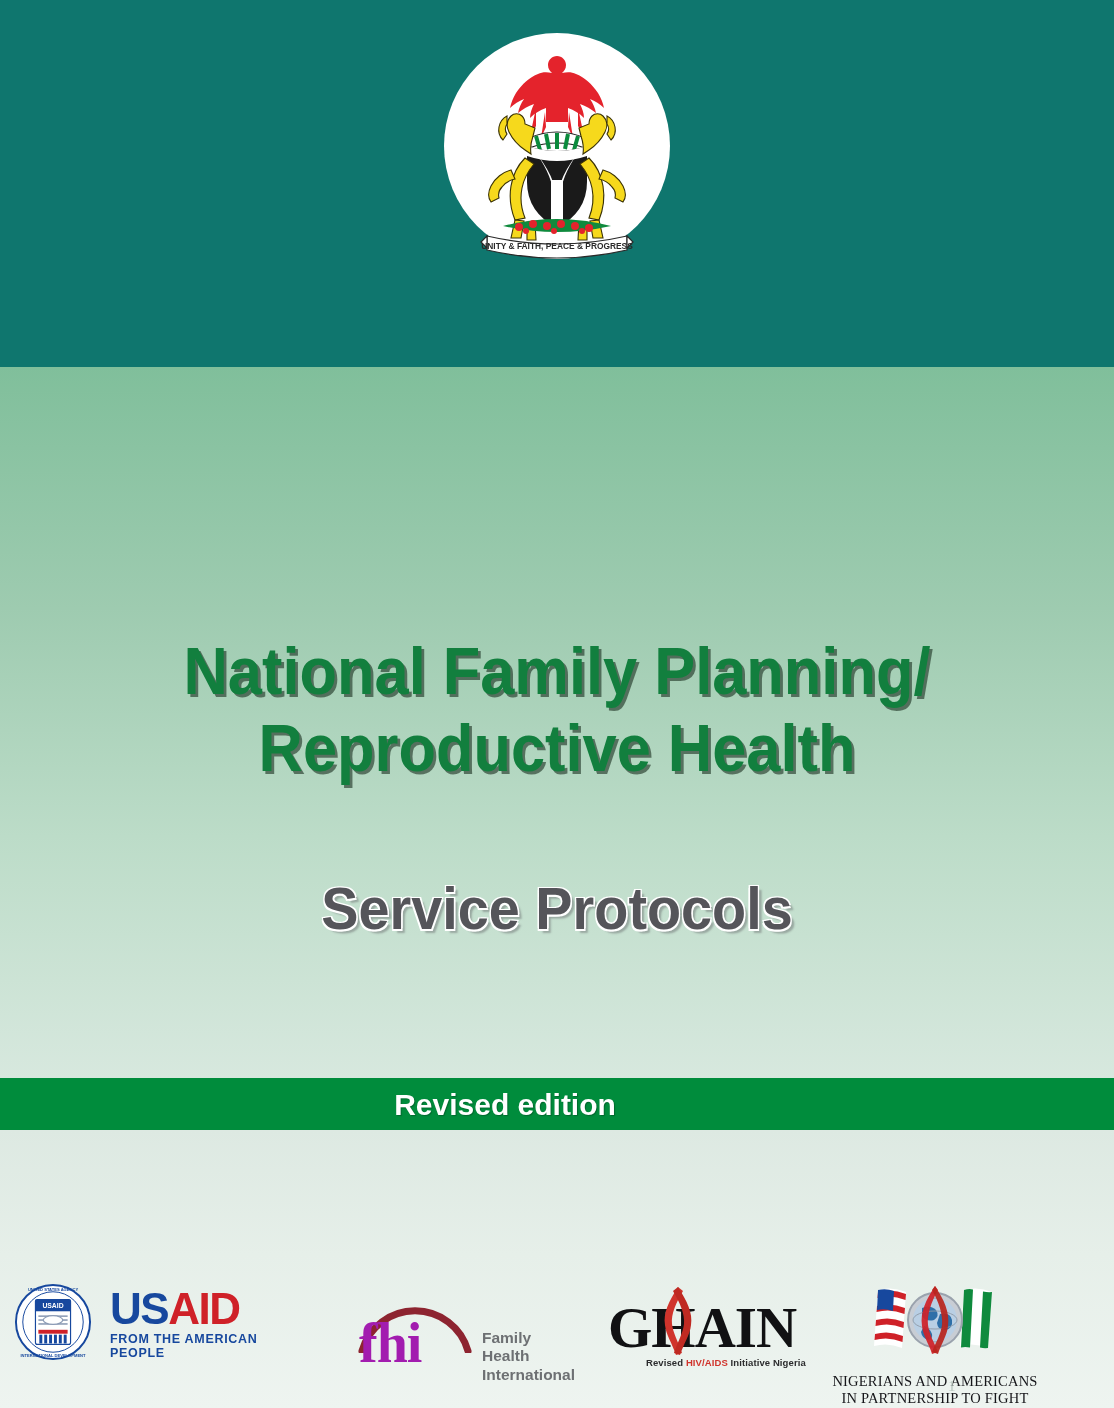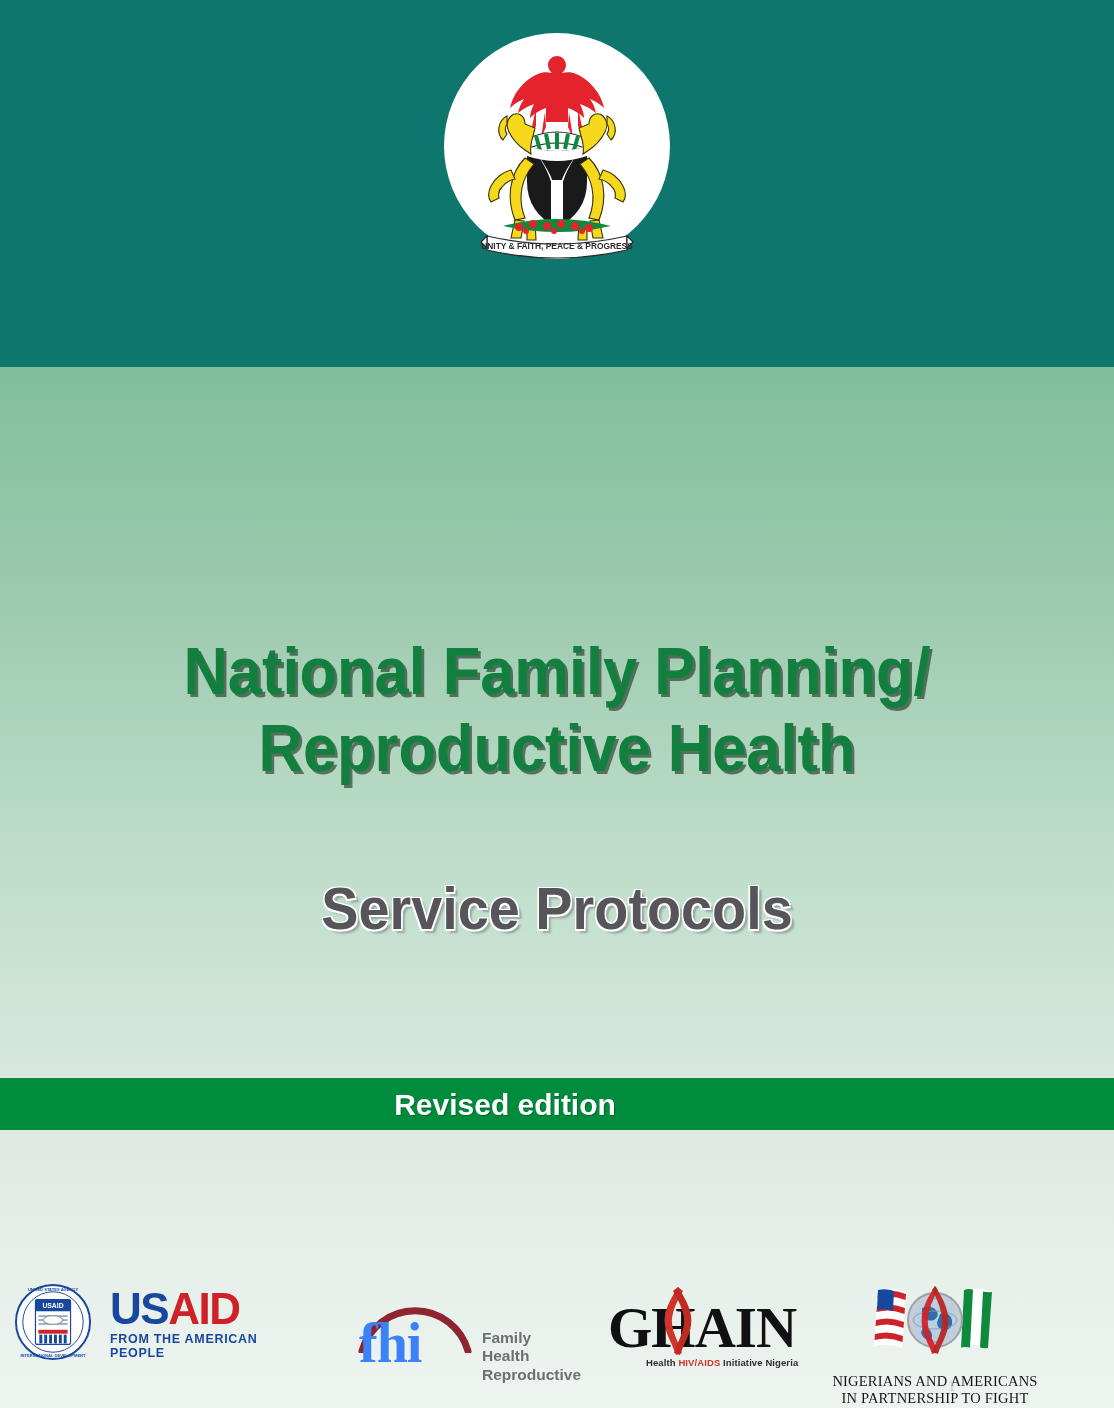--- a/index.html
+++ b/index.html
@@ -168,21 +168,21 @@
   .logo-fhi { left: 355px; width: 220px; }
   .fhi-inner { position: relative; height: 92px; }
   .fhi-arc { position: absolute; left: 2px; top: 8px; width: 116px; height: 62px; }
   .fhi-word {
     position: absolute;
     left: 4px;
     top: 32px;
     font-family: "Liberation Serif", serif;
     font-size: 56px;
     font-weight: bold;
-    color: #3b82f6;
+    color: #a21caf;
     letter-spacing: -1px;
     line-height: 1;
   }
   .fhi-name {
     position: absolute;
     left: 127px;
     top: 46px;
     font-size: 15.5px;
     font-weight: bold;
     color: #6d7073;
@@ -363,32 +363,32 @@
       </div>
     </div>
 
     <div class="logo logo-fhi">
       <div class="fhi-inner">
         <svg class="fhi-arc" viewBox="0 0 116 62">
           <path d="M5 60 A55 55 0 0 1 111 60" fill="none" stroke="#8d2430" stroke-width="7" stroke-linecap="round"></path>
         </svg>
         <div class="fhi-word">fhi</div>
         <div class="fhi-name">Family Health
-Reproductive</div>
+International</div>
       </div>
     </div>
 
     <div class="logo logo-ghain">
       <div class="ghain-inner">
         <div class="ghain-word">GHAIN</div>
         <svg class="ghain-ribbon" viewBox="0 0 46 74">
           <path d="M23 2 C14 16 8 28 10 40 C11 50 17 58 21 70 L27 68 C23 56 18 48 17 39 C16 29 21 18 28 6 Z" fill="#d0342c"></path>
           <path d="M23 2 C32 16 38 28 36 40 C35 50 29 58 25 70 L19 68 C23 56 28 48 29 39 C30 29 25 18 18 6 Z" fill="#bf2a22"></path>
         </svg>
-        <div class="ghain-tag"><span>Health </span><span class="hl">HIV/AIDS</span><span> Initiative Nigeria</span></div>
+        <div class="ghain-tag"><span>Revised </span><span class="hl">HIV/AIDS</span><span> Initiative Nigeria</span></div>
       </div>
     </div>
 
     <div class="logo logo-partner">
       <svg class="partner-art" viewBox="0 0 150 74">
 
         <g>
           <path d="M18 8 q14 -4 28 2 l-4 56 q-14 -6 -28 -2 z" fill="#ffffff"></path>
           <g fill="#cf2128">
             <path d="M18 10 q14 -4 28 2 l-0.5 6 q-14 -6 -28 -2 z"></path>

